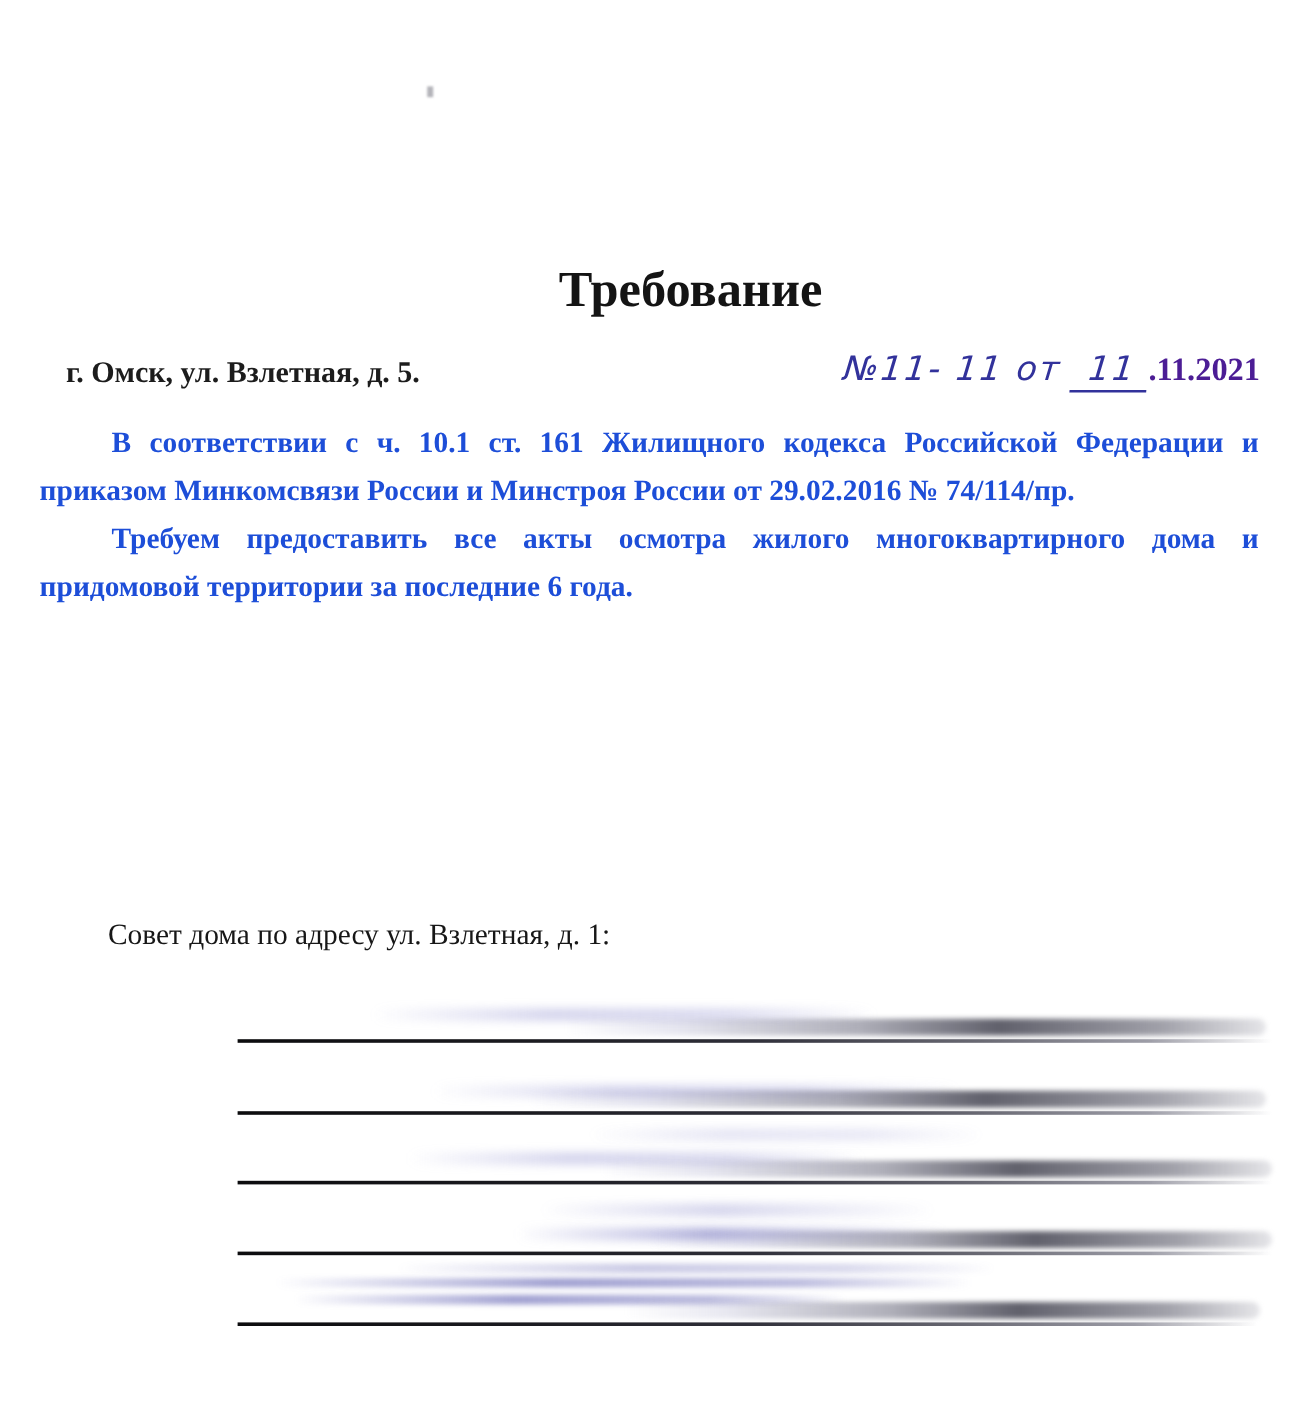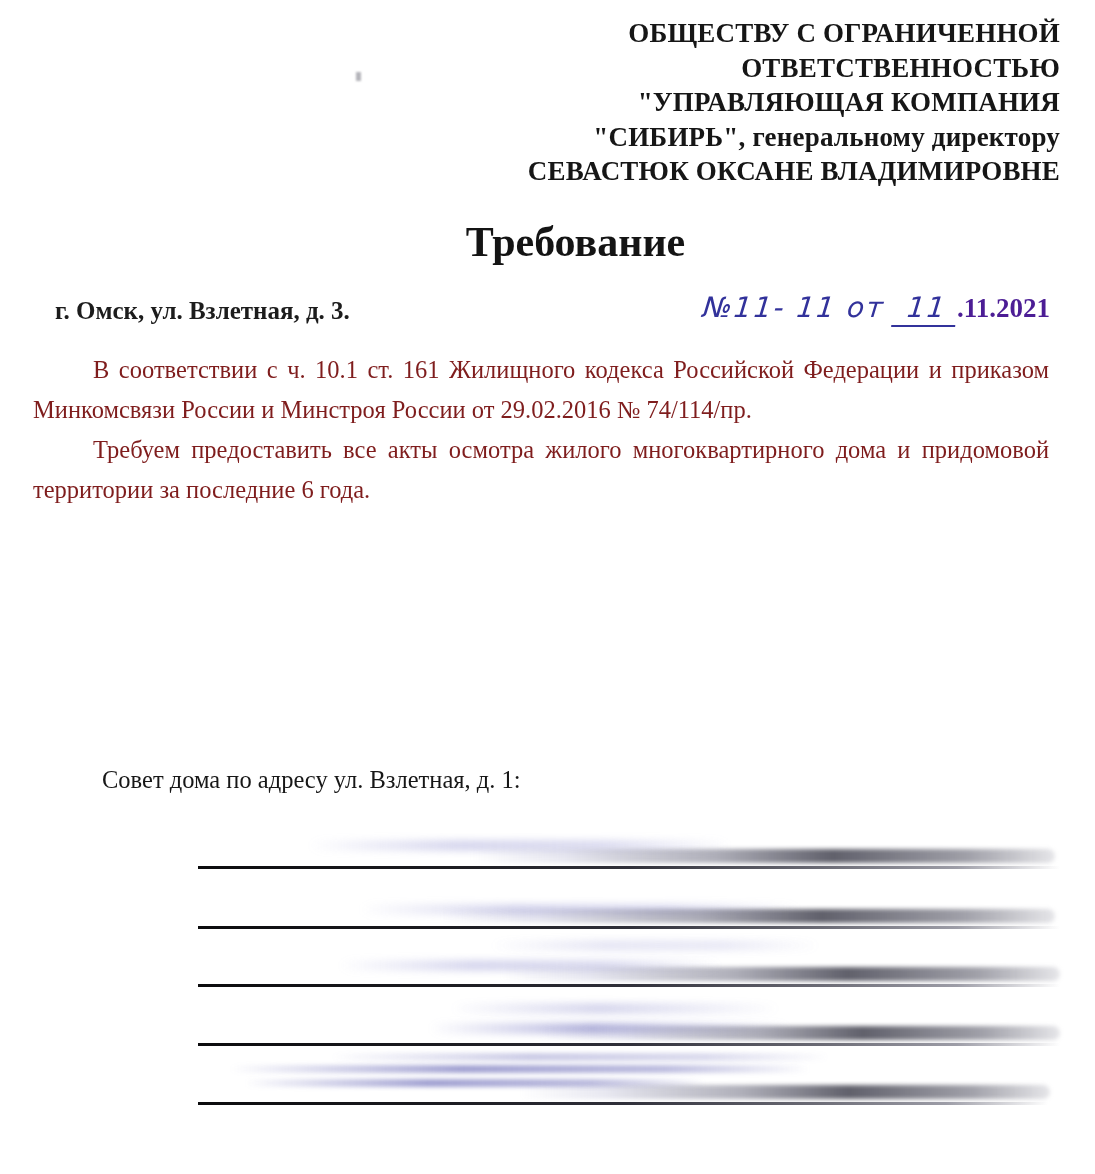--- a/index.html
+++ b/index.html
@@ -79,37 +79,36 @@
     font-size: 27px;
     color: #4c1d95;
   }
 
   
   .para {
     position: absolute;
     left: 33px;
     width: 1016px;
     font-size: 24.5px;
-    font-weight: 400;
+    font-weight: 700;
     line-height: 39.5px;
     text-align: justify;
     text-indent: 60px;
-    color: #7f1d1d;
+    color: #1d4ed8;
   }
   .para1 { top: 350px; }
   .para2 { top: 430px; }
 
   .council-line {
     position: absolute;
     top: 766px;
     left: 90px;
     font-size: 24.5px;
     font-weight: 500;
     color: #171717;
-    margin-left: 12px;
   }
 
   
   .speck {
     position: absolute;
     top: 72px;
     left: 356px;
     width: 5px;
     height: 9px;
     background: #8d8d96;
@@ -183,33 +182,26 @@
   .r5 .smudge-blue.a { left: 330px; width: 500px; bottom: 44px; opacity: .55; }
   .r5 .smudge-blue.b { left: 230px; width: 580px; bottom: 32px; }
   .r5 .smudge-blue.c { left: 245px; width: 460px; bottom: 18px; }
   .r5 .sig-rule { width: 850px; }
 </style>
 </head>
 <body>
 
 <div class="page">
 
-  <div class="addressee">
-    <div>ОБЩЕСТВУ С ОГРАНИЧЕННОЙ</div>
-    <div>ОТВЕТСТВЕННОСТЬЮ</div>
-    <div>"УПРАВЛЯЮЩАЯ КОМПАНИЯ</div>
-    <div>"СИБИРЬ", генеральному директору</div>
-    <div>СЕВАСТЮК ОКСАНЕ ВЛАДИМИРОВНЕ</div>
-  </div>
 
   <div class="speck"></div>
 
   <div class="doc-title">Требование</div>
 
-  <div class="dateline-place">г. Омск, ул. Взлетная, д. 3.</div>
+  <div class="dateline-place">г. Омск, ул. Взлетная, д. 5.</div>
   <div class="dateline-number">
     <span class="handwriting">№11- 11 от</span>
     <span class="handwriting day">11</span><span class="printed-date">.11.2021</span>
   </div>
 
   <div class="para para1">В соответствии с ч. 10.1 ст. 161 Жилищного кодекса Российской Федерации и приказом Минкомсвязи России и Минстроя России от 29.02.2016 № 74/114/пр.</div>
   <div class="para para2">Требуем предоставить все акты осмотра жилого многоквартирного дома и придомовой территории за последние 6 года.</div>
 
   <div class="council-line">Совет дома по адресу ул. Взлетная, д. 1:</div>
 

